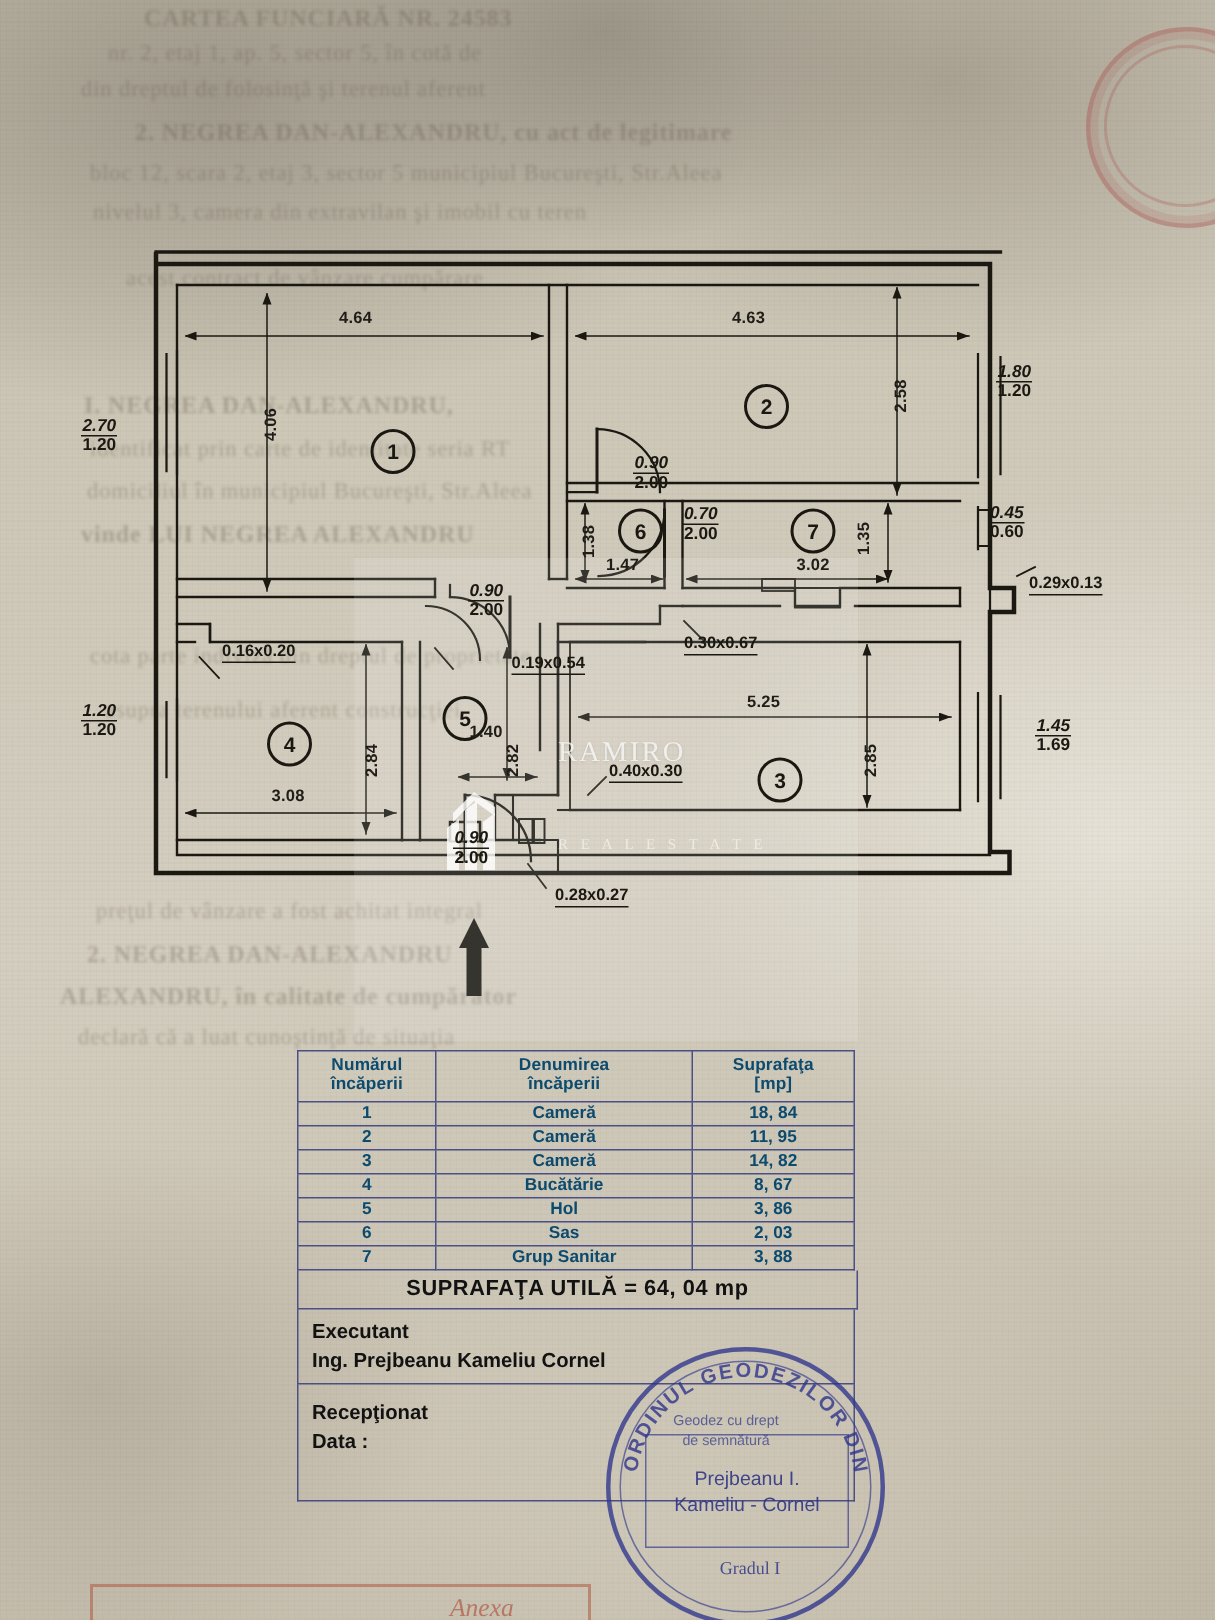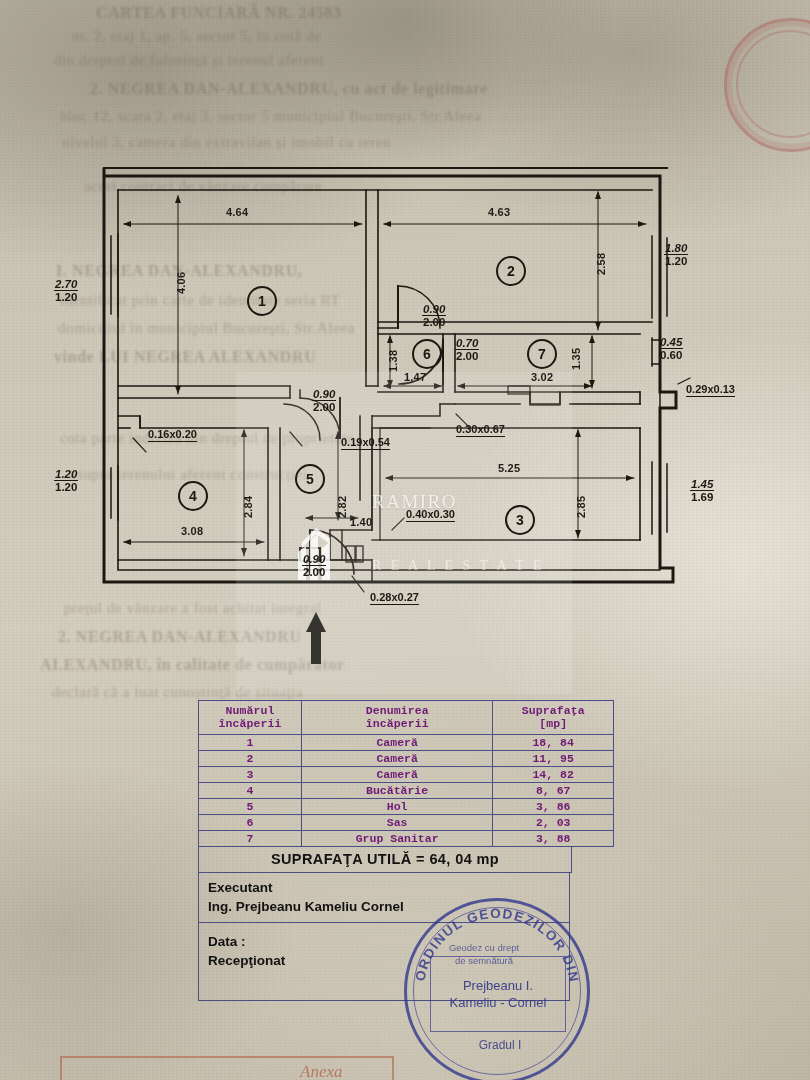--- a/index.html
+++ b/index.html
@@ -83,21 +83,21 @@
   }
   #wm-text{
     position:absolute;left:372px;top:487px;
     font-family:"Liberation Serif",serif;
     font-size:19px;line-height:30px;letter-spacing:1.5px;
     color:rgba(255,255,255,.72);text-shadow:0 1px 2px rgba(0,0,0,.10);
     pointer-events:none;
   }
   #wm-sub{
     position:absolute;left:372px;top:558px;
-    font-family:"Liberation Serif",serif;font-size:14px;letter-spacing:3px;
+    font-family:"Liberation Serif",serif;font-size:10px;letter-spacing:3px;
     color:rgba(255,255,255,.55);pointer-events:none;
   }
   #wm-logo{
     position:absolute;left:296px;top:522px;width:42px;height:58px;
     pointer-events:none;
   }
 
   
   .dim{
     position:absolute;font-family:"Liberation Sans",sans-serif;
@@ -121,23 +121,23 @@
     border-radius:50%;font-size:14px;font-weight:700;color:#1b1812;
     display:flex;align-items:center;justify-content:center;
     font-family:"Liberation Sans",sans-serif;background:transparent;
   }
 
   
   #tbl-wrap{
     position:absolute;left:198px;top:700px;width:372px;
   }
   table.legend{
-    border-collapse:collapse;width:416px;
-    font-family:Liberation Mono, monospace;
-    color:#701a75;
+    border-collapse:collapse;width:372px;
+    font-family:Liberation Sans, sans-serif;
+    color:#0c4a6e;
   }
   table.legend th,table.legend td{
     border:1px solid #4b4f86;
     padding:0;text-align:center;
     background:transparent;
   }
   table.legend th{
     font-size:11.5px;font-weight:700;line-height:13px;padding:3px 0 4px;
     letter-spacing:.1px;
   }
@@ -185,21 +185,21 @@
     font-size:13px;line-height:17px;white-space:nowrap;
   }
   .st-small{
     position:absolute;color:rgba(48,54,138,.72);
     font-family:"Liberation Sans",sans-serif;font-size:9.5px;
     white-space:nowrap;text-align:center;width:112px;left:24px;
   }
   #st-grad{
     position:absolute;left:40px;top:140px;width:112px;text-align:center;
     color:rgba(44,50,134,.82);font-size:12px;
-    font-family:Liberation Sans, sans-serif;
+    font-family:Liberation Serif, serif;
   }
   #arc-svg{position:absolute;inset:0;}
 </style>
 </head>
 <body>
 
 <div id="page">
   <div id="paper"></div>
   <div id="grain"></div>
 
@@ -390,21 +390,21 @@
   <div class="dim" style="left:226px;top:206px;">4.64</div>
   <div class="dim vert" style="left:175px;top:294px;">4.06</div>
   <div class="dim" style="left:488px;top:206px;">4.63</div>
   <div class="dim vert" style="left:595px;top:275px;">2.58</div>
   <div class="dim" style="left:404px;top:371px;">1.47</div>
   <div class="dim vert" style="left:387px;top:372px;">1.38</div>
   <div class="dim" style="left:531px;top:371px;">3.02</div>
   <div class="dim vert" style="left:570px;top:370px;">1.35</div>
   <div class="dim" style="left:181px;top:525px;">3.08</div>
   <div class="dim vert" style="left:242px;top:518px;">2.84</div>
-  <div class="dim" style="left:313px;top:516px;margin-left:37px;">1.40</div>
+  <div class="dim" style="left:313px;top:482px;">1.40</div>
   <div class="dim vert" style="left:336px;top:518px;">2.82</div>
   <div class="dim" style="left:498px;top:462px;">5.25</div>
   <div class="dim vert" style="left:575px;top:518px;">2.85</div>
 
   <div class="frac" style="left:54px;top:278px;">
     <span class="num">2.70</span><span>1.20</span>
   </div>
   <div class="frac" style="left:54px;top:468px;">
     <span class="num">1.20</span><span>1.20</span>
   </div>
@@ -495,22 +495,22 @@
     </table>
 
     <div id="total-row">SUPRAFAŢA  UTILĂ = 64, 04  mp</div>
 
     <div id="exec-box">
       <div>Executant</div>
       <div>Ing. Prejbeanu Kameliu Cornel</div>
     </div>
 
     <div id="recep-box">
+      <div>Recepţionat</div>
       <div>Data :</div>
-      <div>Recepţionat</div>
     </div>
   </div>
 
   <div id="stamp">
     <div class="ring"></div>
     <div class="ring2"></div>
     <svg id="arc-svg" viewBox="0 0 186 186">
       <defs>
         <path id="arcpath" d="M20,93 A73,73 0 0 1 166,93"></path>
         <path id="arcpath2" d="M24,100 A69,69 0 0 0 162,100"></path>

